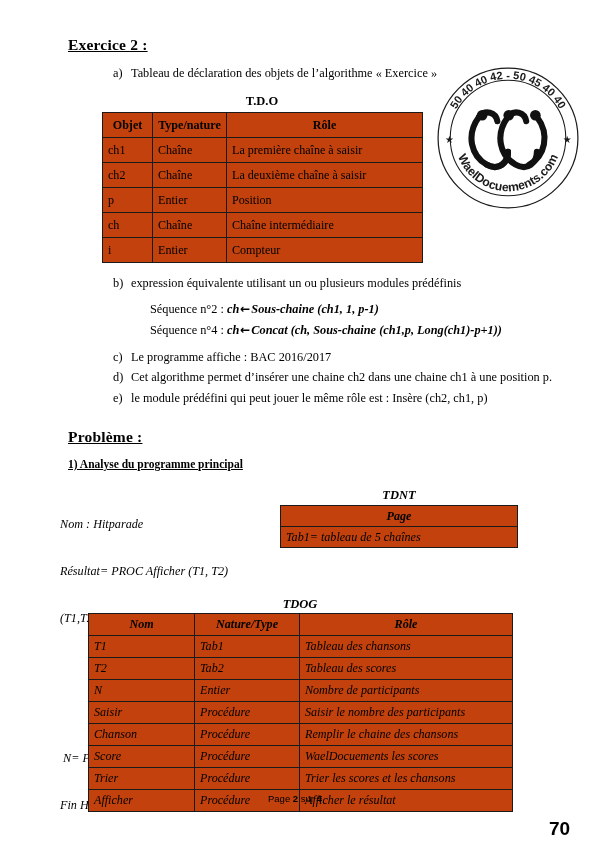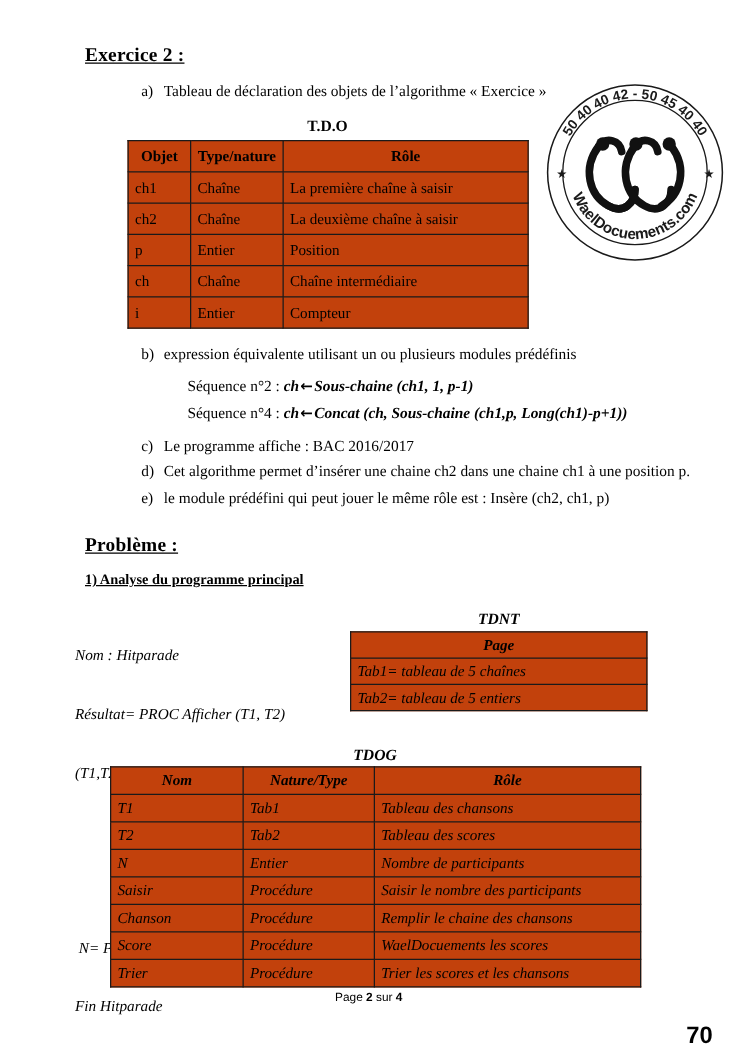--- a/index.html
+++ b/index.html
@@ -250,23 +250,20 @@
   <table class="doc" id="tdnt">
     <thead>
       <tr>
         <th>Page</th>
       </tr>
     </thead>
     <tbody>
       <tr>
         <td>Tab1= tableau de 5 chaînes</td>
       </tr>
-      <tr>
-        <td>Tab2= tableau de 5 entiers</td>
-      </tr>
     </tbody>
   </table>
 
   <div class="tbl-cap ital" style="left:88px; top:597px; width:424px;">TDOG</div>
 
   <table class="doc" id="tdog">
     <colgroup>
         <col style="width:106px">
         <col style="width:105px">
         <col style="width:213px">
@@ -306,20 +303,25 @@
       </tr>
       <tr>
         <td>Score</td>
         <td>Procédure</td>
         <td>WaelDocuements les scores</td>
       </tr>
       <tr>
         <td>Trier</td>
         <td>Procédure</td>
         <td>Trier les scores et les chansons</td>
+      </tr>
+      <tr>
+        <td>Afficher</td>
+        <td>Procédure</td>
+        <td>Afficher le résultat</td>
       </tr>
     </tbody>
   </table>
 
   <div class="footer" style="left:268px; top:793px;">
     <span>Page </span><b>2</b><span> sur </span><b>4</b>
   </div>
 
   <div class="pagenum" style="left:549px; top:818px;">70</div>
 

